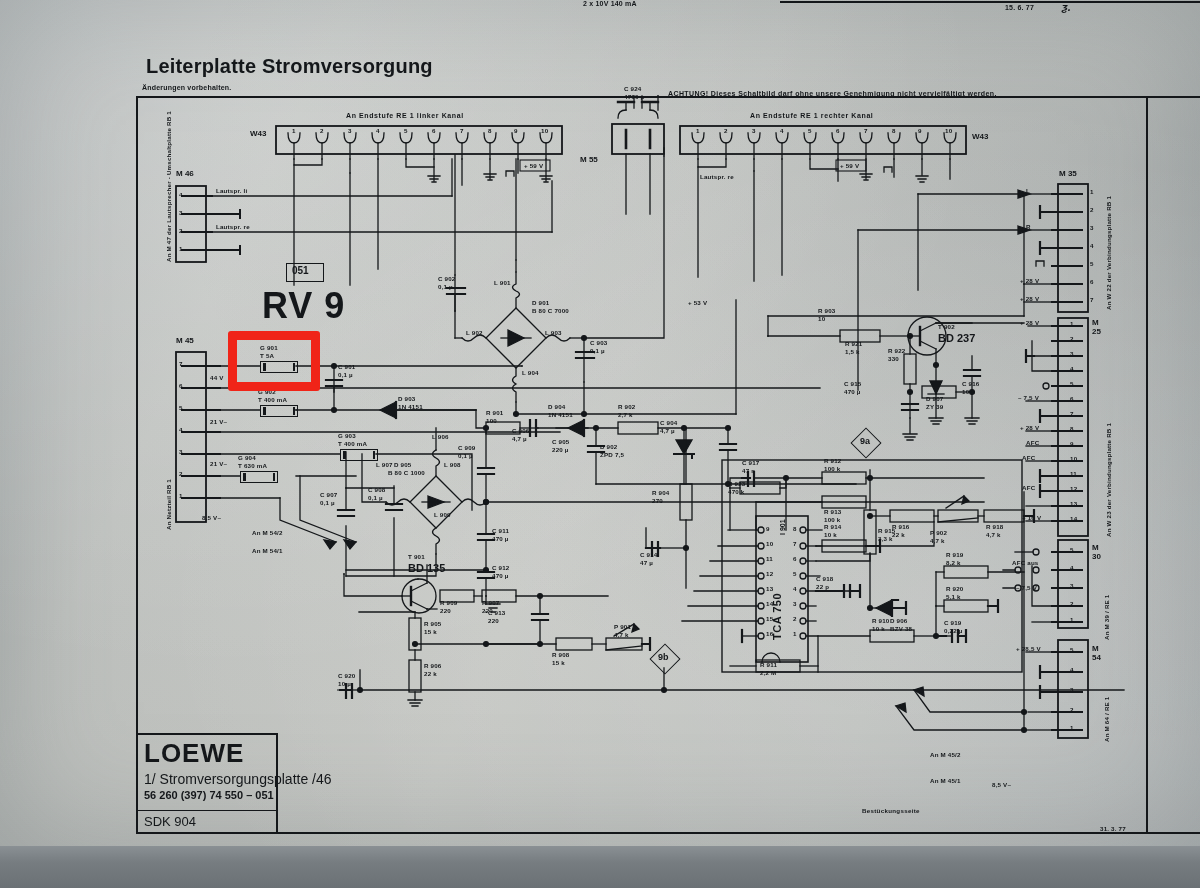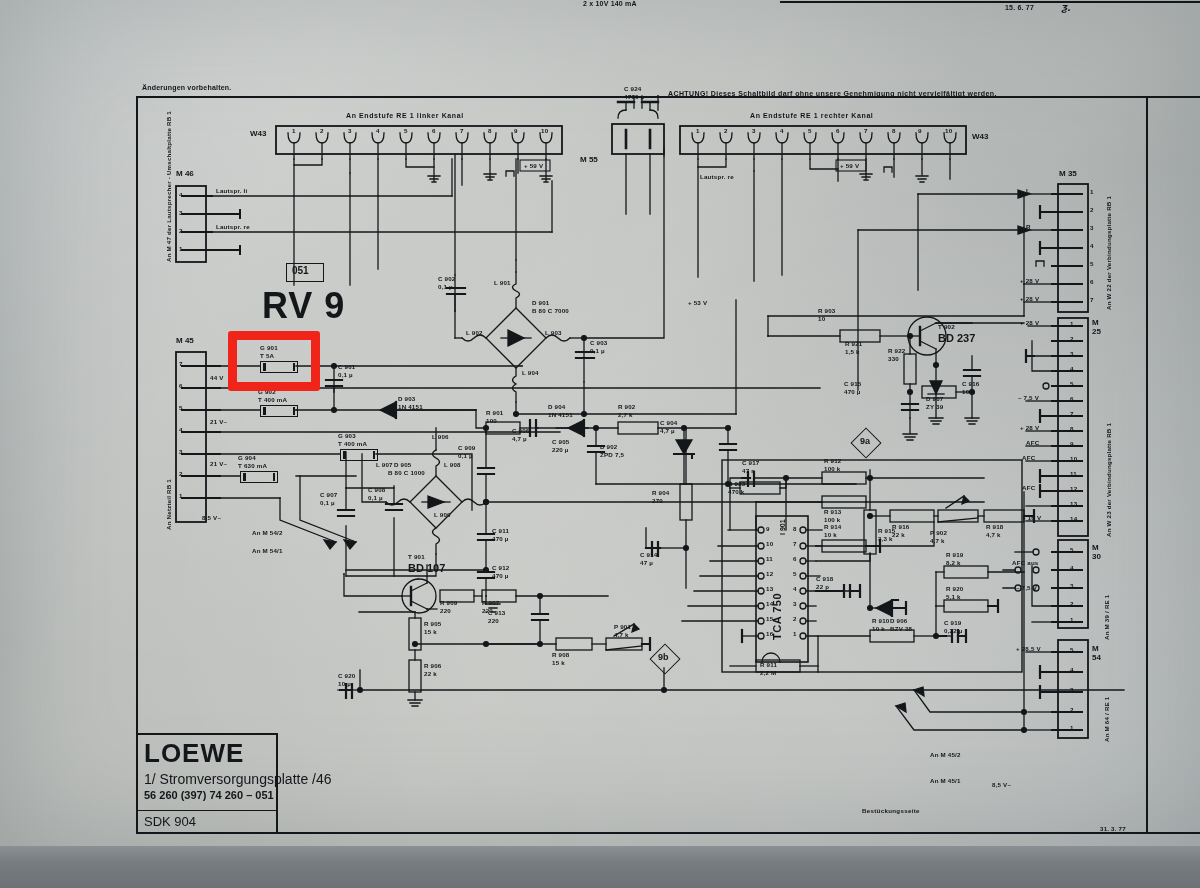--- a/index.html
+++ b/index.html
@@ -44,20 +44,21 @@
 
 <div id="page">
   <div id="paper"></div>
   <div id="shadowband"></div>
 
   <div class="t tiny2" style="left:583px;top:0px;">2 x 10V 140 mA</div>
   <div class="t tiny2" style="left:1005px;top:4px;">15. 6. 77</div>
   <div class="ln h2" style="left:780px;top:1px;width:420px;"></div>
   <div class="t" style="left:1062px;top:2px;font-size:11px;font-style:italic;font-weight:700;">ƺ.</div>
 
+  <div class="t title" style="left:146px;top:56px;">Leiterplatte Stromversorgung</div>
   <div class="t tiny2" style="left:142px;top:84px;">Änderungen vorbehalten.</div>
   <div class="t tiny2" style="left:668px;top:90px;letter-spacing:.4px;">ACHTUNG! Dieses Schaltbild darf ohne unsere Genehmigung nicht vervielfältigt werden.</div>
 
   <div class="ln v2" style="left:136px;top:96px;height:738px;"></div>
   <div class="ln h2" style="left:136px;top:96px;width:1064px;"></div>
   <div class="ln h2" style="left:136px;top:832px;width:1064px;"></div>
   <div class="ln v2" style="left:1146px;top:96px;height:738px;"></div>
 
   <div class="ln h2" style="left:136px;top:733px;width:140px;"></div>
   <div class="ln v2" style="left:276px;top:733px;height:99px;"></div>
@@ -840,21 +841,21 @@
   <div class="t tiny" style="left:728px;top:481px;">R 923</div>
   <div class="t tiny" style="left:728px;top:489px;">470 k</div>
 
   <div class="t tiny" style="left:614px;top:624px;">P 901</div>
   <div class="t tiny" style="left:614px;top:632px;">4,7 k</div>
 
   <div class="t tiny" style="left:930px;top:530px;">P 902</div>
   <div class="t tiny" style="left:930px;top:538px;">4,7 k</div>
 
   <div class="t tiny" style="left:408px;top:554px;">T 901</div>
-  <div class="t md" style="left:408px;top:563px;">BD 107</div>
+  <div class="t md" style="left:408px;top:563px;">BD 135</div>
 
   <div class="t tiny" style="left:938px;top:324px;">T 902</div>
   <div class="t md" style="left:938px;top:333px;">BD 237</div>
 
   <div class="t" style="left:779px;top:535px;font-size:7px;font-weight:700;transform-origin:0 0;transform:rotate(-90deg);">I 901</div>
   <div class="t" style="left:772px;top:640px;font-size:11px;font-weight:700;transform-origin:0 0;transform:rotate(-90deg);letter-spacing:.5px;">TCA 750</div>
   <div>
     <div class="t tiny" style="left:766px;top:526px;">9</div>
     <div class="t tiny" style="left:766px;top:541px;">10</div>
     <div class="t tiny" style="left:766px;top:556px;">11</div>
@@ -938,17 +939,17 @@
 
   <div class="t tiny" style="left:930px;top:752px;">An M 45/2</div>
   <div class="t tiny" style="left:930px;top:778px;">An M 45/1</div>
   <div class="t tiny" style="left:862px;top:808px;letter-spacing:.3px;">Bestückungsseite</div>
   <div class="t tiny" style="left:1100px;top:826px;">31. 3. 77</div>
 
   <div class="t tiny" style="left:1026px;top:440px;">AFC</div>
 
   <div class="t brand" style="left:144px;top:740px;">LOEWE</div>
   <div class="t" style="left:144px;top:772px;font-size:14px;">1/ Stromversorgungsplatte /46</div>
-  <div class="t" style="left:144px;top:790px;font-size:11px;font-weight:700;">56 260   (397)    74 260 – 051</div>
+  <div class="t" style="left:144px;top:790px;font-size:11px;font-weight:700;">56 260   (397)    74 550 – 051</div>
   <div class="t" style="left:144px;top:815px;font-size:13px;">SDK  904</div>
 
   <div class="highlight" style="left:228px;top:331px;width:92px;height:60px;"></div>
 </div>
 
 </body></html>

